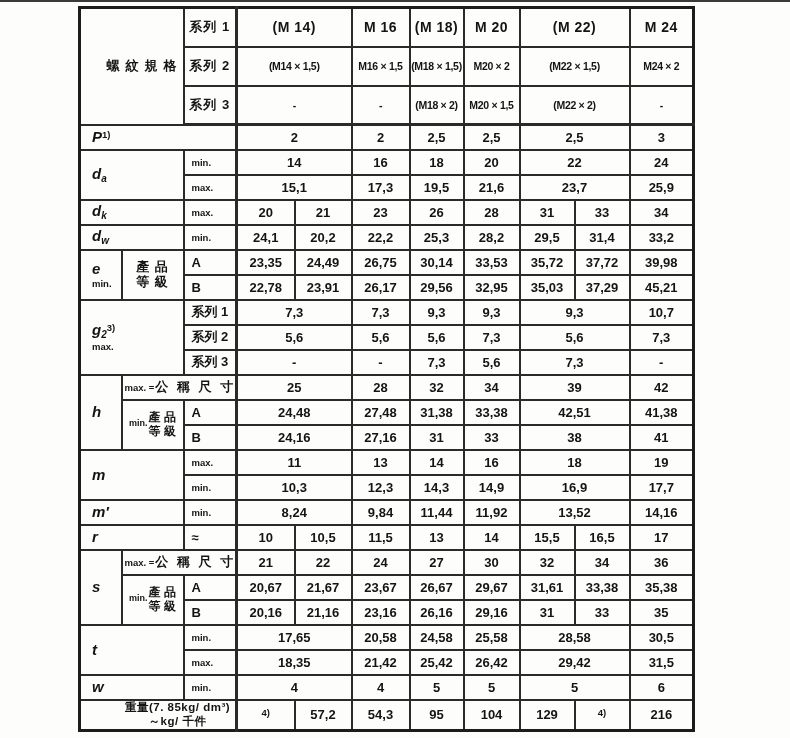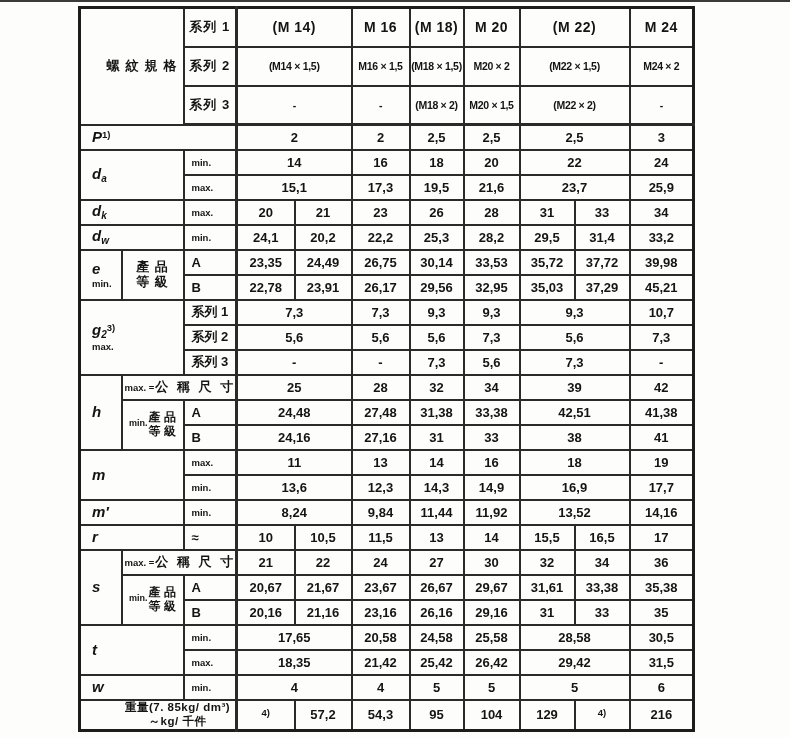--- a/index.html
+++ b/index.html
@@ -246,21 +246,21 @@
         <td class="lab cond">max.</td>
         <td class="val dstart" colspan="2">11</td>
         <td class="val" colspan="1">13</td>
         <td class="val" colspan="1">14</td>
         <td class="val" colspan="1">16</td>
         <td class="val" colspan="2">18</td>
         <td class="val" colspan="1">19</td>
       </tr>
       <tr>
         <td class="lab cond">min.</td>
-        <td class="val dstart" colspan="2">13,6</td>
+        <td class="val dstart" colspan="2">10,3</td>
         <td class="val" colspan="1">12,3</td>
         <td class="val" colspan="1">14,3</td>
         <td class="val" colspan="1">14,9</td>
         <td class="val" colspan="2">16,9</td>
         <td class="val" colspan="1">17,7</td>
       </tr>
       <tr>
         <td class="lab symcell" colspan="2"><span class="sym"><span>m′</span></span></td>
         <td class="lab cond">min.</td>
         <td class="val dstart" colspan="2">8,24</td>

